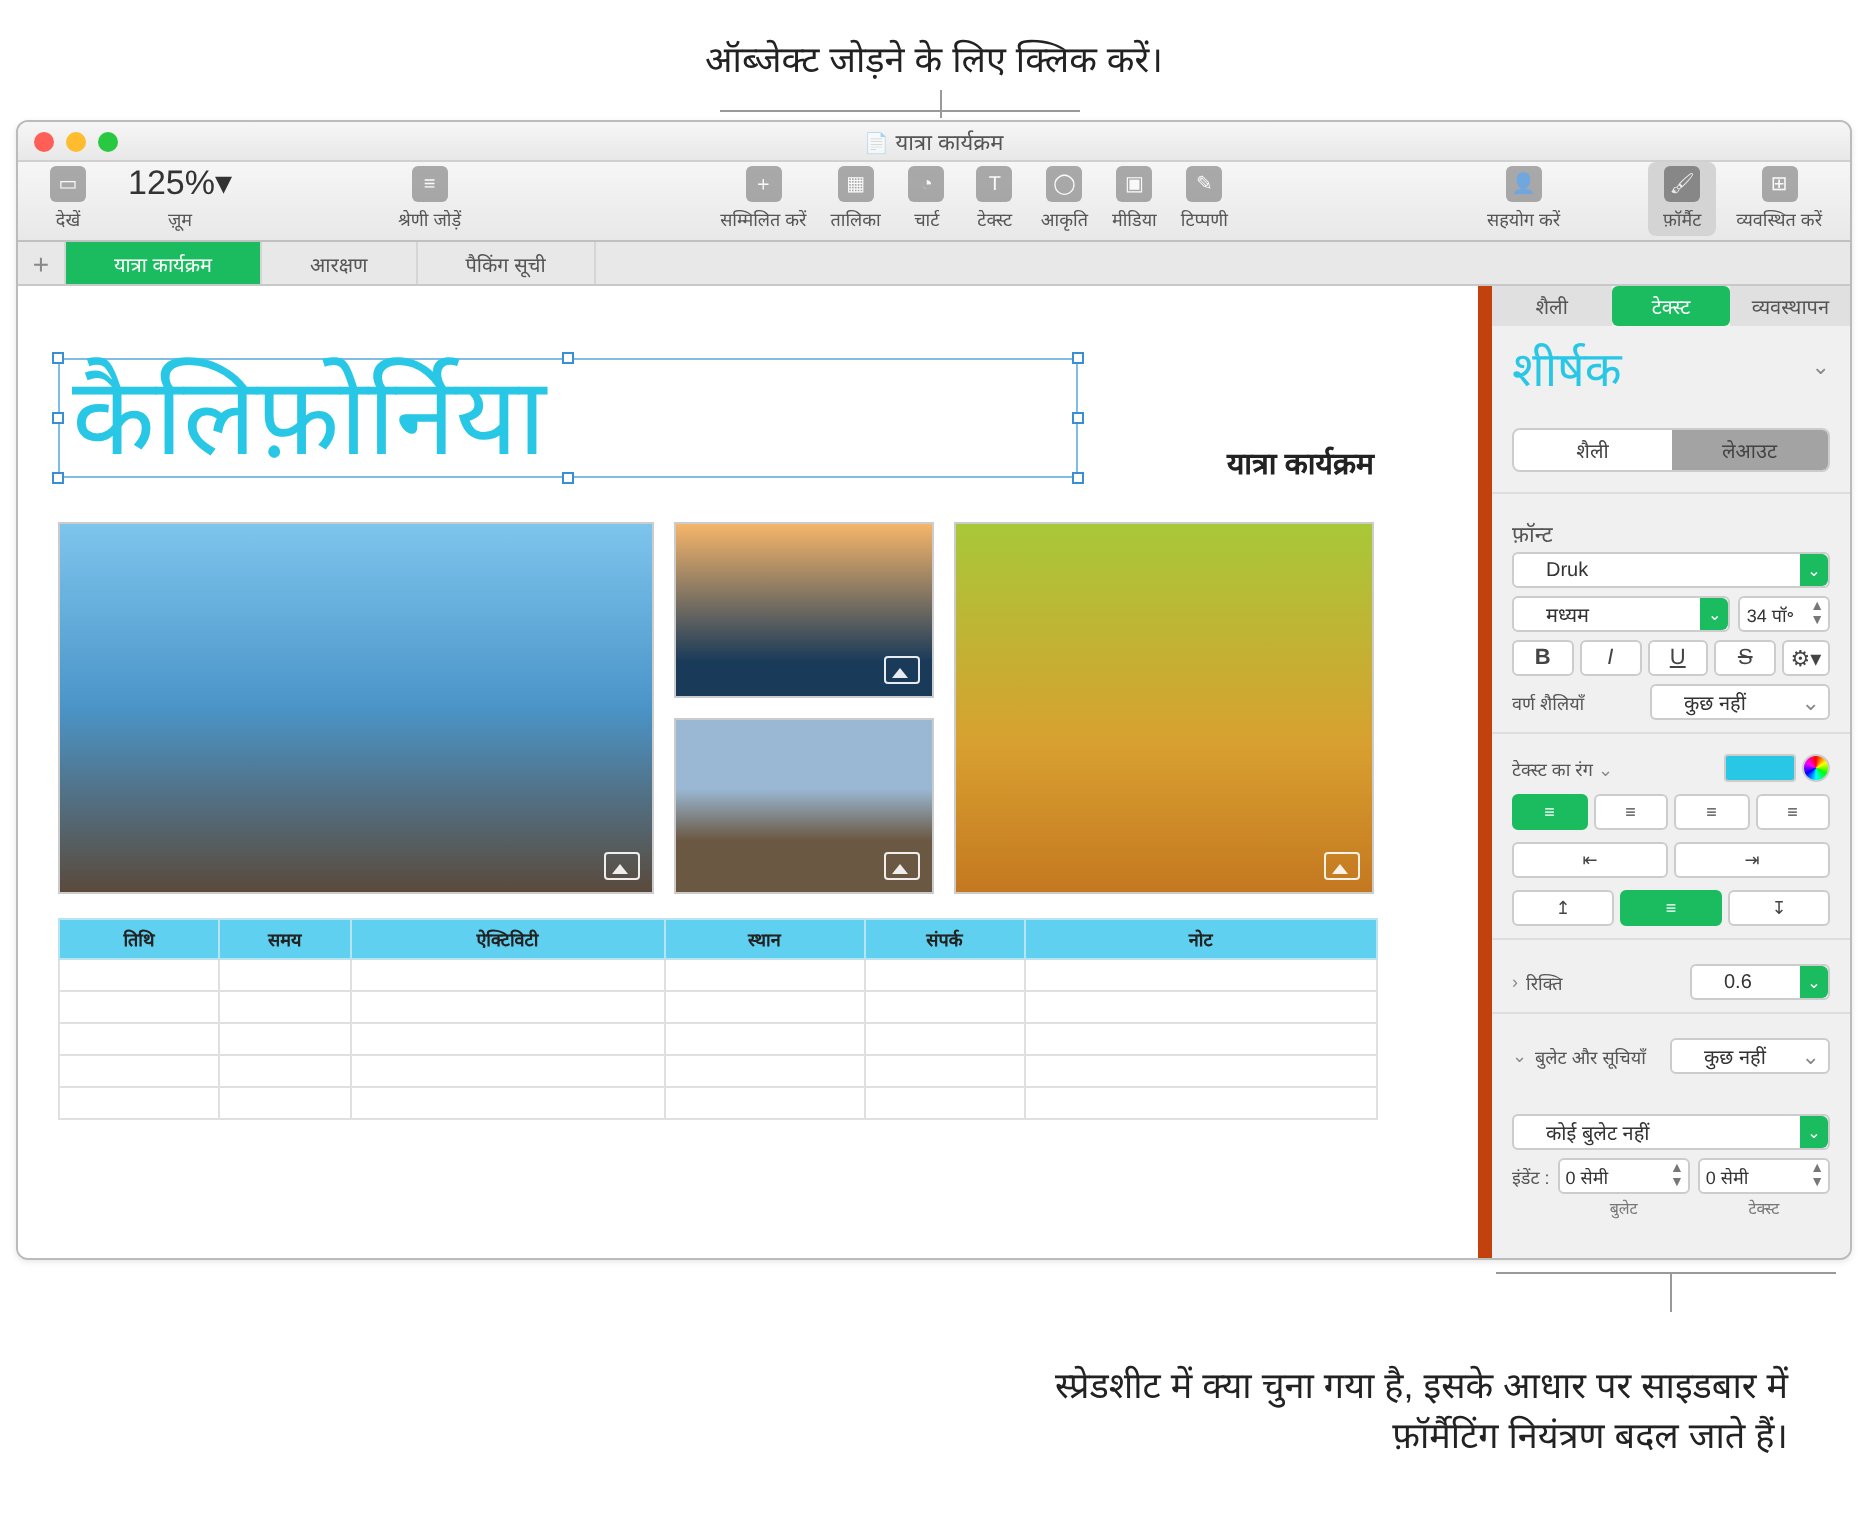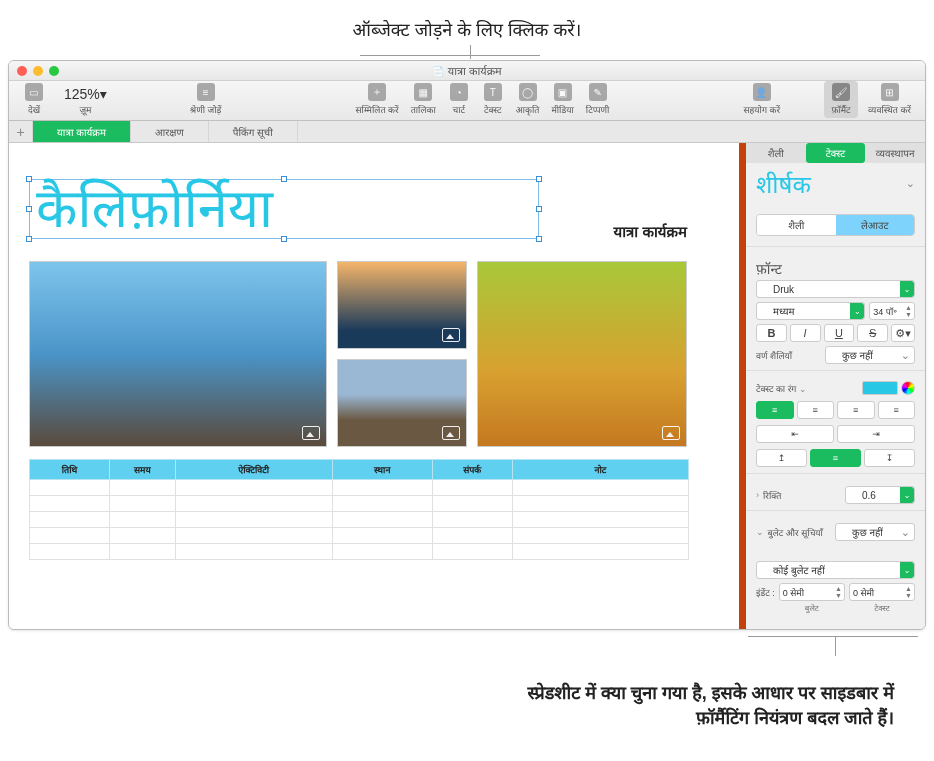--- a/index.html
+++ b/index.html
@@ -1,37 +1,37 @@
 <!DOCTYPE html>
 <html><head>
 <meta charset="utf-8">
 <style>
 * { box-sizing: border-box; margin: 0; padding: 0; }
 body { font-family: -apple-system, "Helvetica Neue", Arial, sans-serif; background: #fff; width: 934px; height: 761px; position: relative; font-size: 11px; color: #333; }
 
 .annotation { position: absolute; font-size: 18px; color: #222; text-align: center; line-height: 1.4; pointer-events: none; }
 .annotation-top { top: 18px; left: 0; right: 0; }
-.annotation-bottom { bottom: 30px; right: 40px; width: 400px; text-align: right; font-weight: bold; }
+.annotation-bottom { bottom: 30px; right: 40px; width: 400px; text-align: right; }
 .callout-line { position: absolute; background: #999; }
 
 .window { position: absolute; left: 8px; top: 60px; width: 918px; height: 570px; border: 1px solid #bbb; border-radius: 6px; background: #f5f5f5; overflow: hidden; box-shadow: 0 1px 3px rgba(0,0,0,.1); }
 
 .titlebar { height: 20px; background: linear-gradient(#f6f6f6,#e8e8e8); display: flex; align-items: center; border-bottom: 1px solid #d0d0d0; position: relative; }
 .traffic { display: flex; gap: 6px; padding-left: 8px; }
 .traffic span { width: 10px; height: 10px; border-radius: 50%; display: block; }
 .tl-red { background: #ff5f57; } .tl-yellow { background: #febc2e; } .tl-green { background: #28c840; }
 .titlebar-title { position: absolute; left: 0; right: 0; text-align: center; font-size: 11px; color: #555; }
 .titlebar-title::before { content: "📄"; font-size: 10px; opacity: .6; margin-right: 3px; }
 
 .toolbar { height: 40px; background: linear-gradient(#f6f6f6,#e8e8e8); display: flex; align-items: flex-end; padding: 0 8px 2px 8px; border-bottom: 1px solid #c0c0c0; gap: 4px; }
 .tool-group { display: flex; align-items: flex-end; }
 .tool-btn { display: flex; flex-direction: column; align-items: center; padding: 2px 6px; font-size: 9px; color: #555; min-width: 34px; cursor: pointer; }
 .tool-btn .ticon { width: 18px; height: 18px; background: #777; border-radius: 3px; margin-bottom: 2px; opacity: .6; display: flex; align-items: center; justify-content: center; color: #fff; font-size: 10px; }
 .tool-spacer { flex: 1; }
-.zoom-btn { font-size: 14px; color: #333; padding: 1px 3px; }
+.zoom-btn { font-size: 17px; color: #333; padding: 1px 3px; }
 
 .sheet-tabs { height: 22px; background: #e8e8e8; border-bottom: 1px solid #c8c8c8; display: flex; align-items: stretch; }
 .sheet-tab { padding: 0 24px; display: flex; align-items: center; font-size: 10px; color: #555; border-right: 1px solid #d5d5d5; cursor: pointer; }
 .sheet-tab.active { background: #1abc5f; color: #fff; }
 .sheet-add { width: 24px; display: flex; align-items: center; justify-content: center; color: #888; font-size: 14px; cursor: pointer; border-right: 1px solid #d5d5d5; }
 
 .main-area { display: flex; height: calc(100% - 82px); }
 .canvas { flex: 1; background: #fff; position: relative; padding: 36px 20px 20px 20px; overflow: hidden; }
 .sidebar { width: 186px; background: #f0f0f0; border-left: 7px solid #c2410c; display: flex; flex-direction: column; font-size: 10px; color: #444; }
 
@@ -61,22 +61,22 @@
 
 .side-tabs { display: flex; height: 20px; font-size: 10px; }
 .side-tab { flex: 1; display: flex; align-items: center; justify-content: center; background: #e0e0e0; color: #555; cursor: pointer; }
 .side-tab.active { background: #1abc5f; color: #fff; border-radius: 3px; }
 .side-section { padding: 6px 10px; border-bottom: 1px solid #ddd; }
 .side-heading { font-family: "Brush Script MT", cursive; color: #29c7e6; font-size: 24px; display: flex; justify-content: space-between; align-items: center; padding: 4px 10px; }
 .chev { color: #888; font-size: 11px; }
 .seg { display: flex; border: 1px solid #ccc; border-radius: 4px; overflow: hidden; margin: 4px 0; }
 .seg > div { flex: 1; text-align: center; padding: 3px 0; font-size: 10px; color: #444; cursor: pointer; }
 .seg > div.active { background: #fff; }
-.seg > div:not(.active) { background: #7dd3fc; }
-.label-sm { font-size: 14px; color: #555; margin: 6px 0 2px; }
+.seg > div:not(.active) { background: #a3a3a3; }
+.label-sm { font-size: 11px; color: #555; margin: 6px 0 2px; }
 .dd { display: flex; align-items: center; border: 1px solid #ccc; border-radius: 3px; background: #fff; height: 18px; padding: 0 16px; font-size: 10px; color: #333; position: relative; }
 .dd .cap { position: absolute; right: 0; top: 0; bottom: 0; width: 14px; background: #1abc5f; display: flex; align-items: center; justify-content: center; color: #fff; font-size: 8px; border-radius: 0 3px 3px 0; }
 .row { display: flex; gap: 4px; align-items: center; margin-top: 4px; }
 .row > * { flex: 1; }
 .stepper { display: flex; align-items: center; border: 1px solid #ccc; border-radius: 3px; background: #fff; height: 18px; font-size: 9px; color: #333; padding: 0 3px; position: relative; }
 .stepper .arrows { position: absolute; right: 2px; top: 1px; font-size: 7px; line-height: 7px; color: #777; }
 .font-style-row { display: flex; gap: 3px; margin-top: 4px; }
 .fs-btn { flex: 1; border: 1px solid #ccc; border-radius: 3px; background: #fff; height: 18px; display: flex; align-items: center; justify-content: center; font-size: 11px; color: #444; cursor: pointer; }
 .fs-gear { background: #fff; width: 24px; flex: none; }
 .inline-row { display: flex; align-items: center; justify-content: space-between; margin-top: 4px; font-size: 9px; color: #555; }

